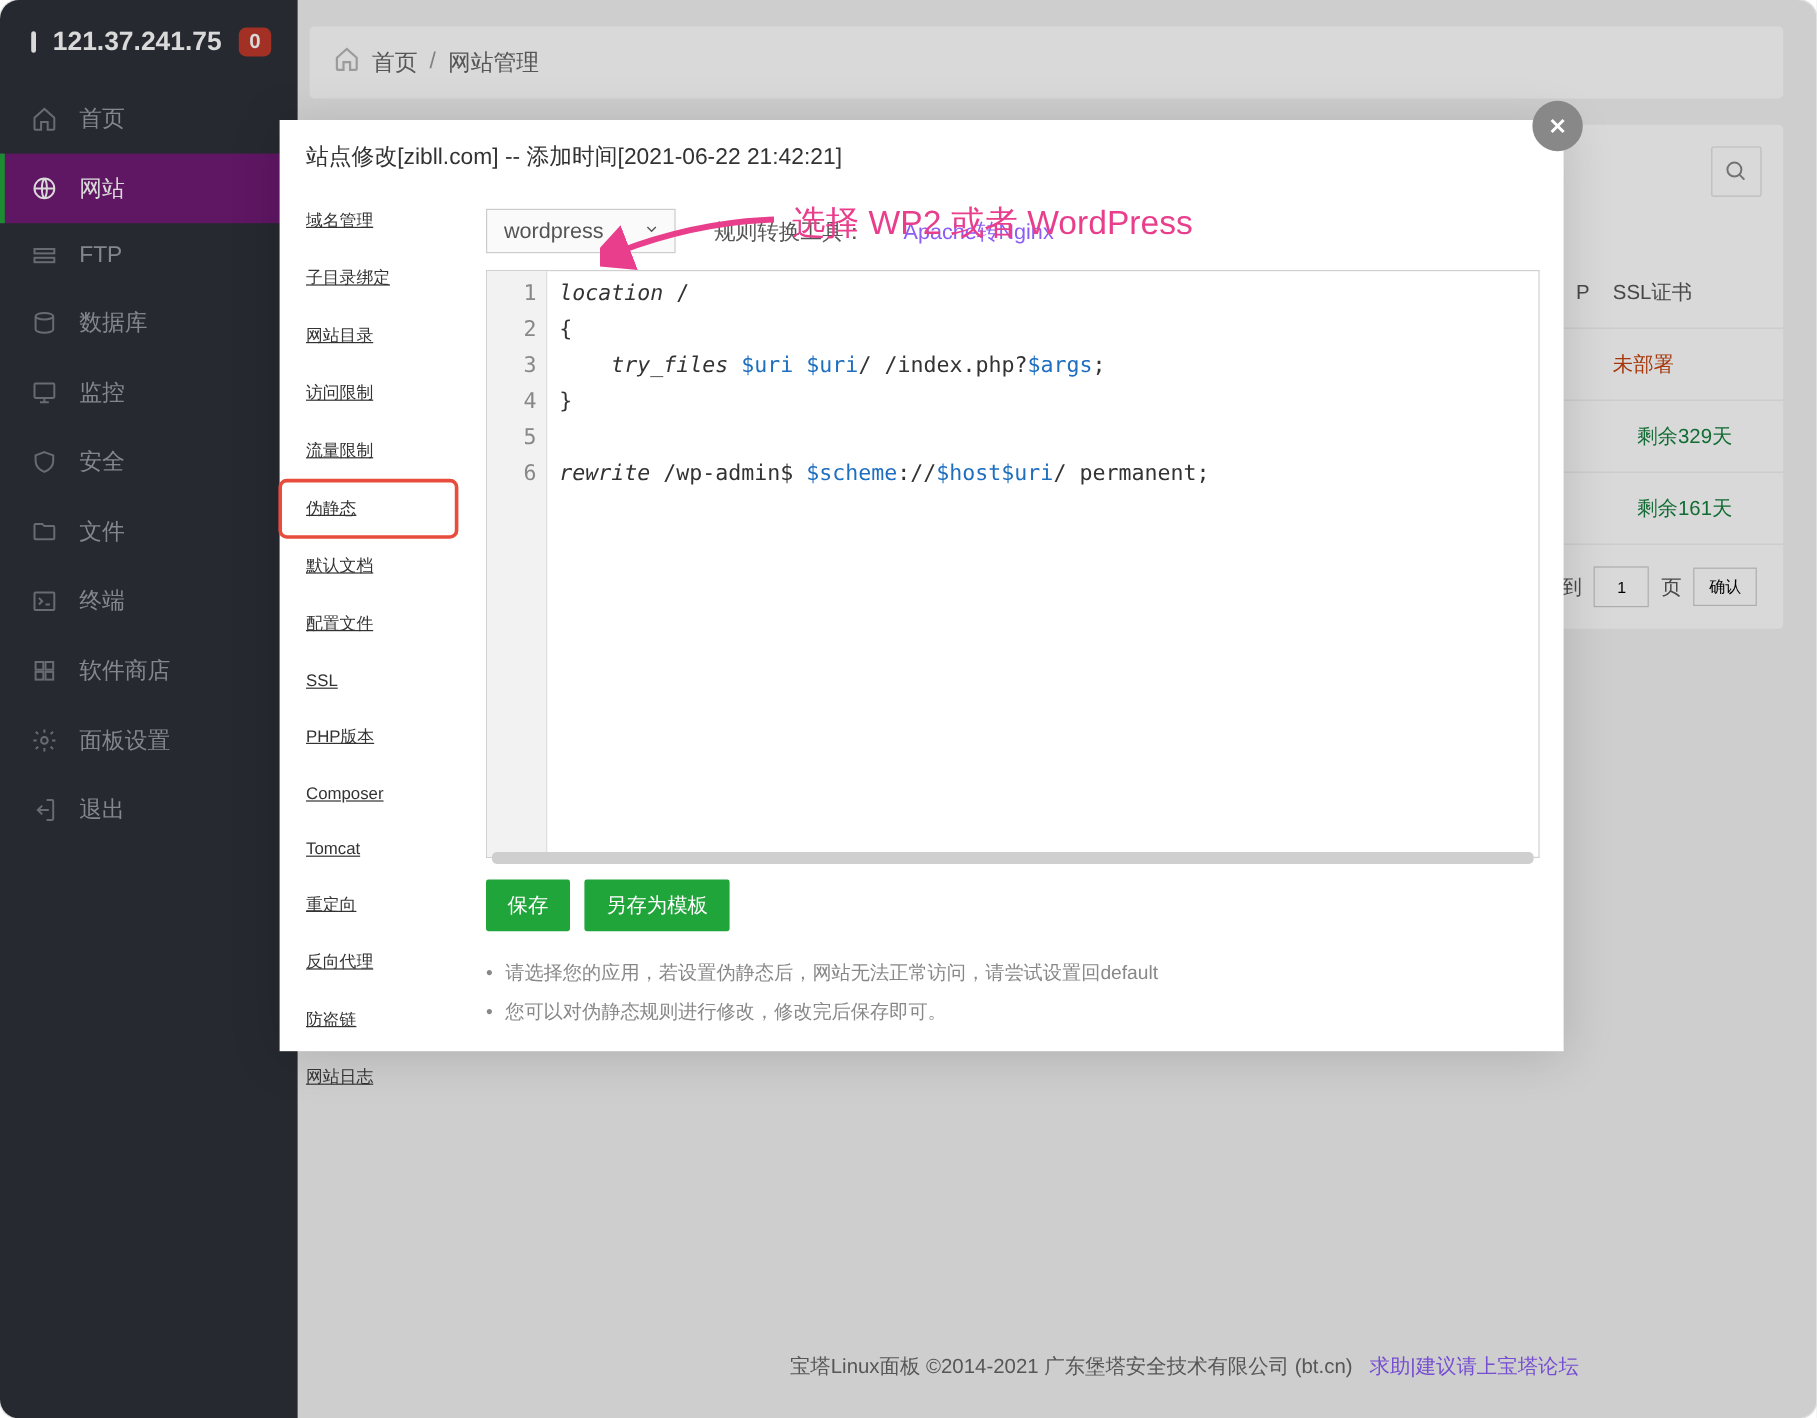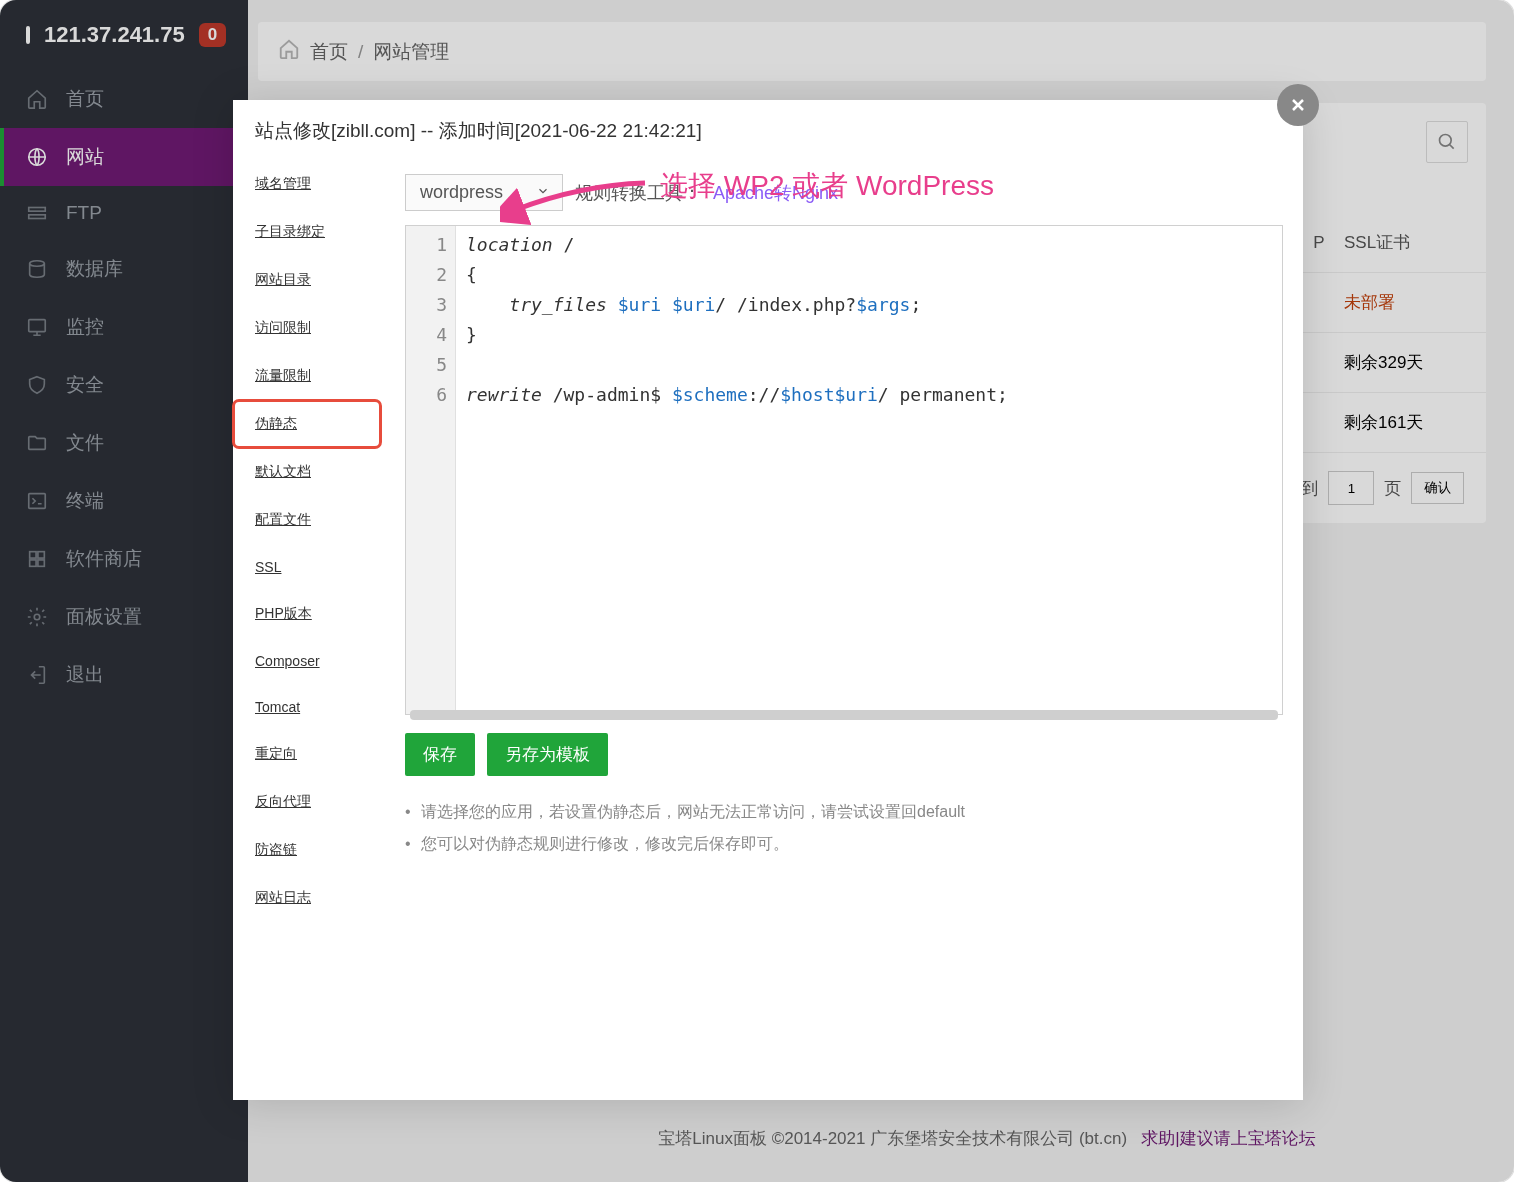--- a/index.html
+++ b/index.html
@@ -23,37 +23,37 @@
 .main { position:absolute; left:230px; right:0; top:0; bottom:0; background:#f3f3f3; z-index:1; }
 .crumb-row { background:#fff; margin:22px 28px; padding:16px 20px; font-size:19px; color:#666; display:flex; align-items:center; gap:10px; border-radius:4px; }
 .crumb-sep { color:#999; }
 .tbl-wrap { background:#fff; margin:0 28px; border-radius:4px; padding:0; position:relative; }
 .tbl-search { position:absolute; right:18px; top:18px; width:42px; height:42px; border:1px solid #ddd; border-radius:2px; display:flex; align-items:center; justify-content:center; }
 .tbl-row { display:flex; align-items:center; padding:18px 22px; border-bottom:1px solid #eee; font-size:17px; }
 .tbl-hd { font-weight:500; color:#555; }
 .col-p { width:50px; text-align:center; }
 .col-ssl { width:120px; }
 .ssl-red { color:#c2410c;margin-left:13px; }
-.ssl-green { color:#000000; }
+.ssl-green { color:#15803d;text-align:center; }
 .pager { display:flex; align-items:center; gap:10px; padding:18px 22px; font-size:17px; color:#555; justify-content:flex-end; }
 .pg-in { width:46px; height:34px; border:1px solid #ccc; text-align:center; }
 .pg-btn { padding:6px 12px; border:1px solid #ccc; background:#fff; cursor:pointer; }
 .footer { position:absolute; bottom:32px; left:230px; right:0; text-align:center; font-size:17px; color:#666; }
-.footer a { color:#701a75; text-decoration:none;margin-top:47px; }
-
-
-.modal { position:absolute; left:233px; top:100px; width:1070px; height:1000px; background:#fff; z-index:10; box-shadow:0 4px 40px rgba(0,0,0,0.15); }
+.footer a { color:#8b5cf6; text-decoration:none;margin-top:47px; }
+
+
+.modal { position:absolute; left:233px; top:100px; width:1070px; height:776px; background:#fff; z-index:10; box-shadow:0 4px 40px rgba(0,0,0,0.15); }
 .modal-close { position:absolute; right:-16px; top:-16px; width:42px; height:42px; border-radius:50%; background:#888; color:#fff; display:flex; align-items:center; justify-content:center; cursor:pointer; z-index:11; }
 .modal-title { padding:18px 22px; font-size:19px; color:#333; }
 .modal-body { display:flex; position:absolute; top:56px; bottom:0; left:0; right:0; }
 .modal-tabs { width:148px; border-right:0; padding-top:4px; }
 .mt-item { padding:15px 22px; font-size:14px; color:#333; cursor:pointer;text-decoration:underline; }
 .mt-item.active { outline:3px solid #e74c3c; outline-offset:-2px; border-radius:6px; }
 .modal-content { flex:1; padding:18px 20px 24px 24px; position:relative; overflow:hidden; }
-.sel-row { display:flex; align-items:center; gap:12px; margin-bottom:14px; font-size:18px; color:#555; }
+.sel-row { display:flex; align-items:center; gap:32px; margin-bottom:14px; font-size:18px; color:#555; }
 .sel { display:flex; align-items:center; gap:8px; border:1px solid #ccc; padding:7px 12px 7px 14px; background:#fafafa; cursor:pointer; min-width:158px; justify-content:space-between; }
 .sel-link { color:#8b5cf6; }
 .editor { border:1px solid #d0d0d0; background:#fff; position:relative; height:490px; }
 .ed-gut { position:absolute; left:0; top:0; bottom:0; width:50px; background:#f2f2f2; border-right:1px solid #e0e0e0; }
 .ed-ln, .ed-txt { font-family:Menlo,Consolas,monospace; font-size:18px; line-height:30px; white-space:pre; }
 .ed-ln { text-align:right; padding:4px 8px 0 0; color:#888; }
 .ed-txt { padding:4px 0 0 60px; color:#333; }
 .tk-path { color:#333; }
 .tk-var { color:#1e6fbf; }
 .tk-fn { color:#333;font-style:italic; }

